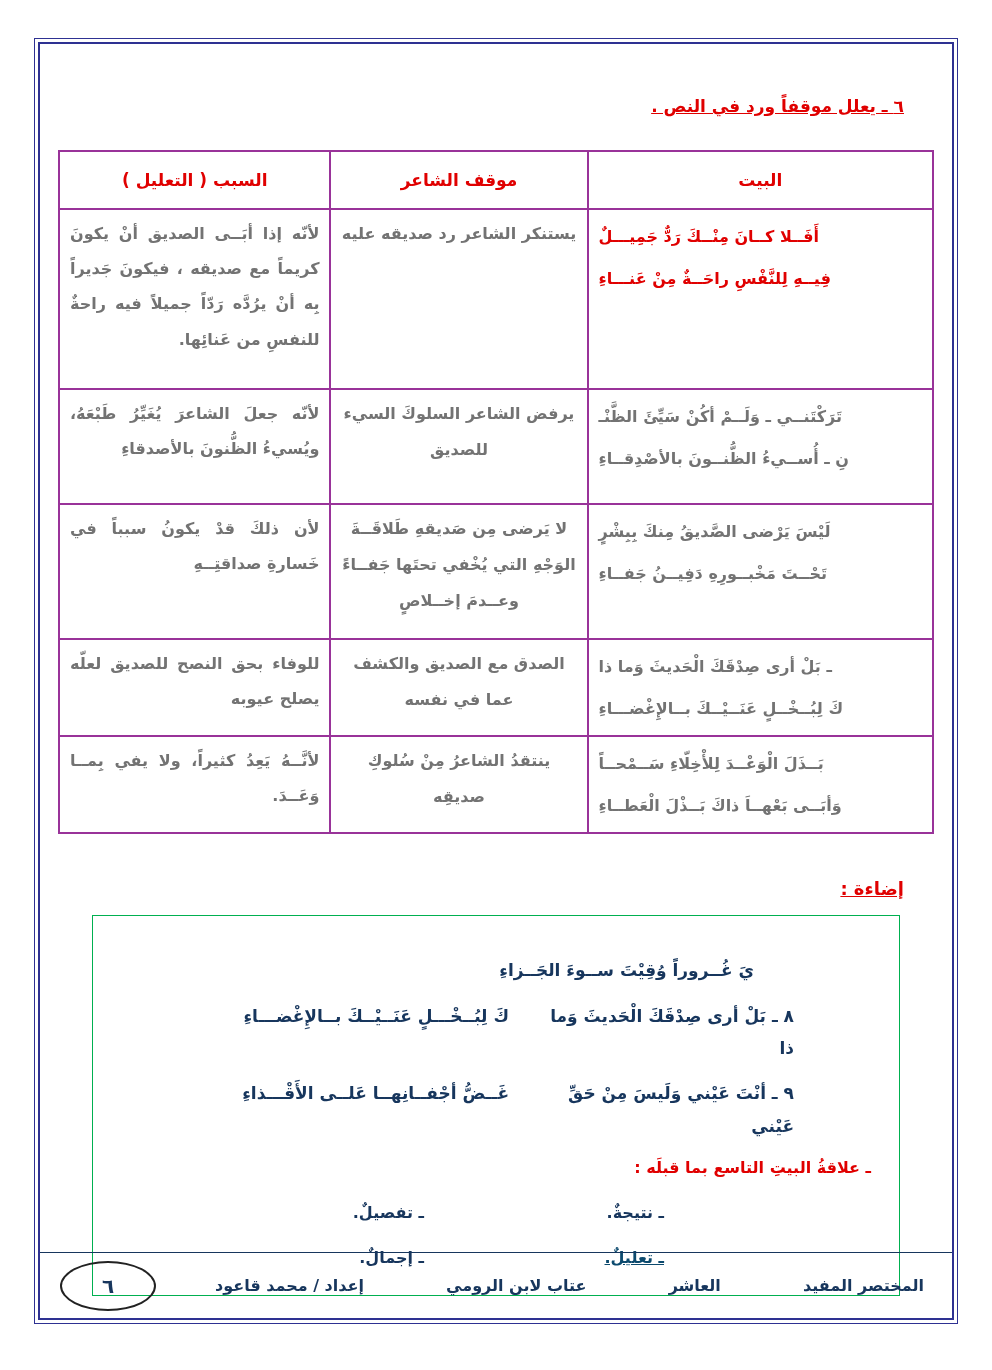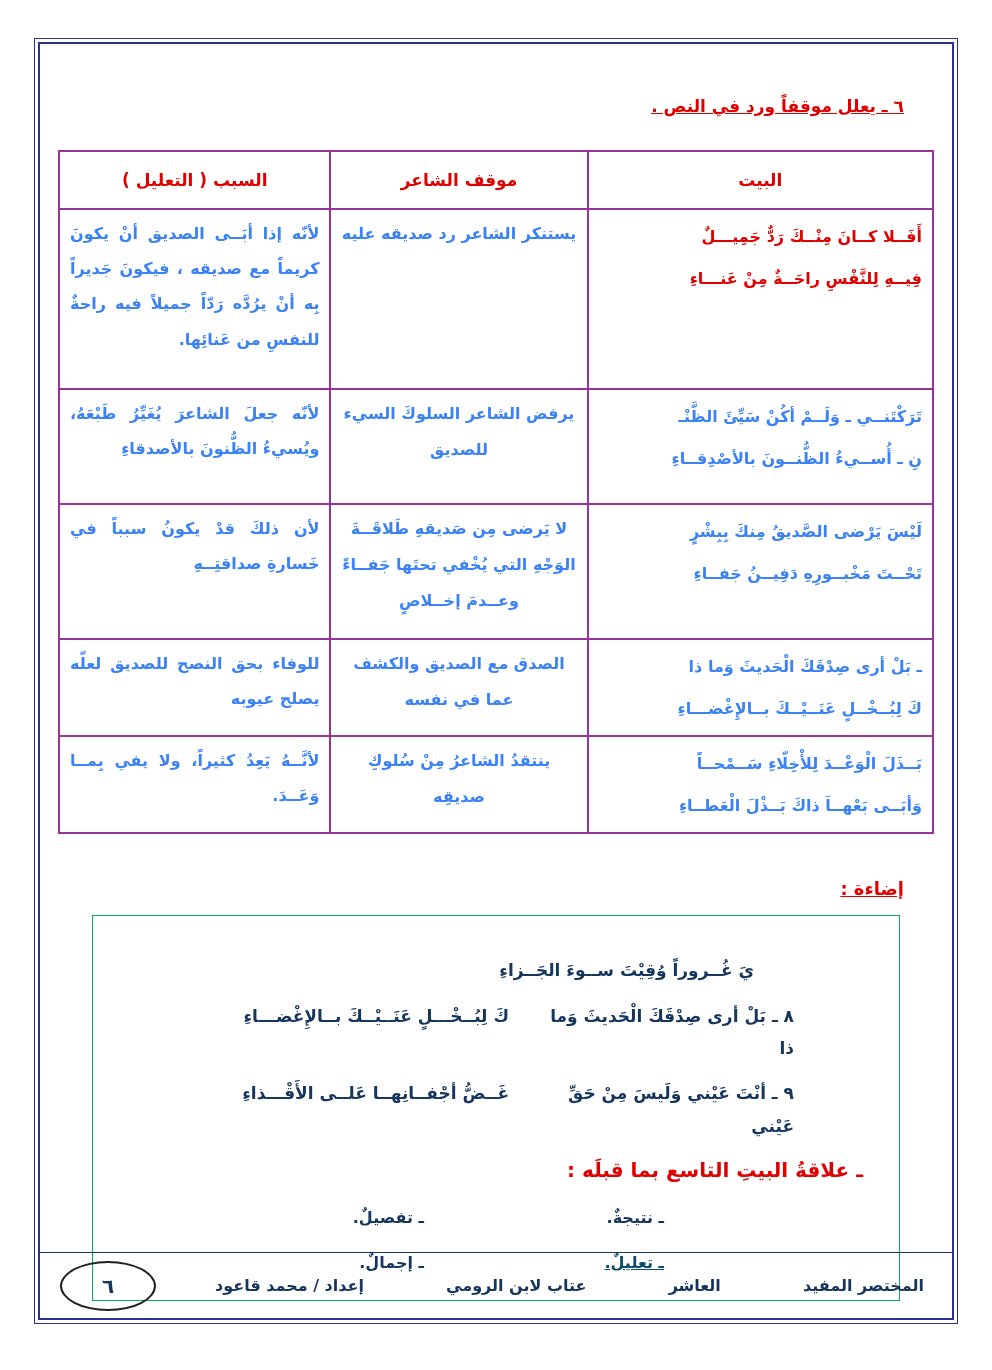--- a/index.html
+++ b/index.html
@@ -33,35 +33,35 @@
   table.analysis {
     border-collapse: collapse;
     margin: 34px auto 0 auto;
     width: 876px;
     table-layout: fixed;
   }
   table.analysis td {
     border: 2px solid #993399;
     vertical-align: top;
     padding: 6px 10px;
-    color: #3b82f6;
+    color: #737373;
     font-weight: bold;
     font-size: 16px;
   }
   .col-verse  { width: 336px; }
   .col-stance { width: 250px; }
   .col-reason { width: 264px; }
   tr.head td {
     height: 58px;
     text-align: center;
     vertical-align: middle;
     color: #e00000;
     font-size: 17px;
   }
-  td.verse-cell { text-align: right; line-height: 2.6; }
+  td.verse-cell { text-align: left; line-height: 2.6; }
   td.verse-cell.red { color: #e00000; }
   td.stance-cell { text-align: center; line-height: 2.25; }
   td.reason-cell { text-align: justify; line-height: 2.2; }
   tr.r1 { height: 180px; }
   tr.r2 { height: 115px; }
   tr.r3 { height: 135px; }
   tr.r4 { height: 92px; }
   tr.r5 { height: 88px; }
   .idaa-heading {
     margin: 44px 48px 16px 0;
@@ -83,25 +83,25 @@
     padding-right: 105px;
     margin-bottom: 13px;
     color: #17365d;
     font-weight: bold;
     font-size: 17px;
     line-height: 1.9;
   }
   .hemistich-a { width: 245px; text-align: right; }
   .hemistich-b { margin-right: 40px; text-align: right; }
   .idaa-question {
-    margin: 16px 36px 0 0;
+    margin: 16px 28px 0 0;
     text-align: right;
     color: #e00000;
     font-weight: bold;
-    font-size: 20px;
+    font-size: 16px;
   }
   .options-row {
     display: flex;
     direction: rtl;
     padding-right: 235px;
     margin-top: 26px;
     color: #17365d;
     font-weight: bold;
     font-size: 16px;
   }

